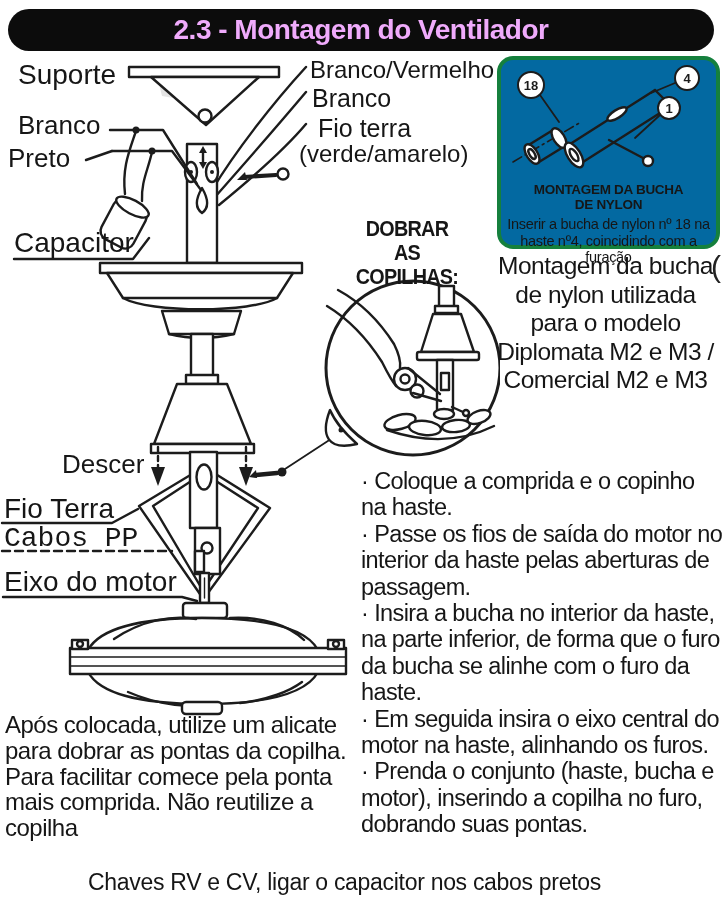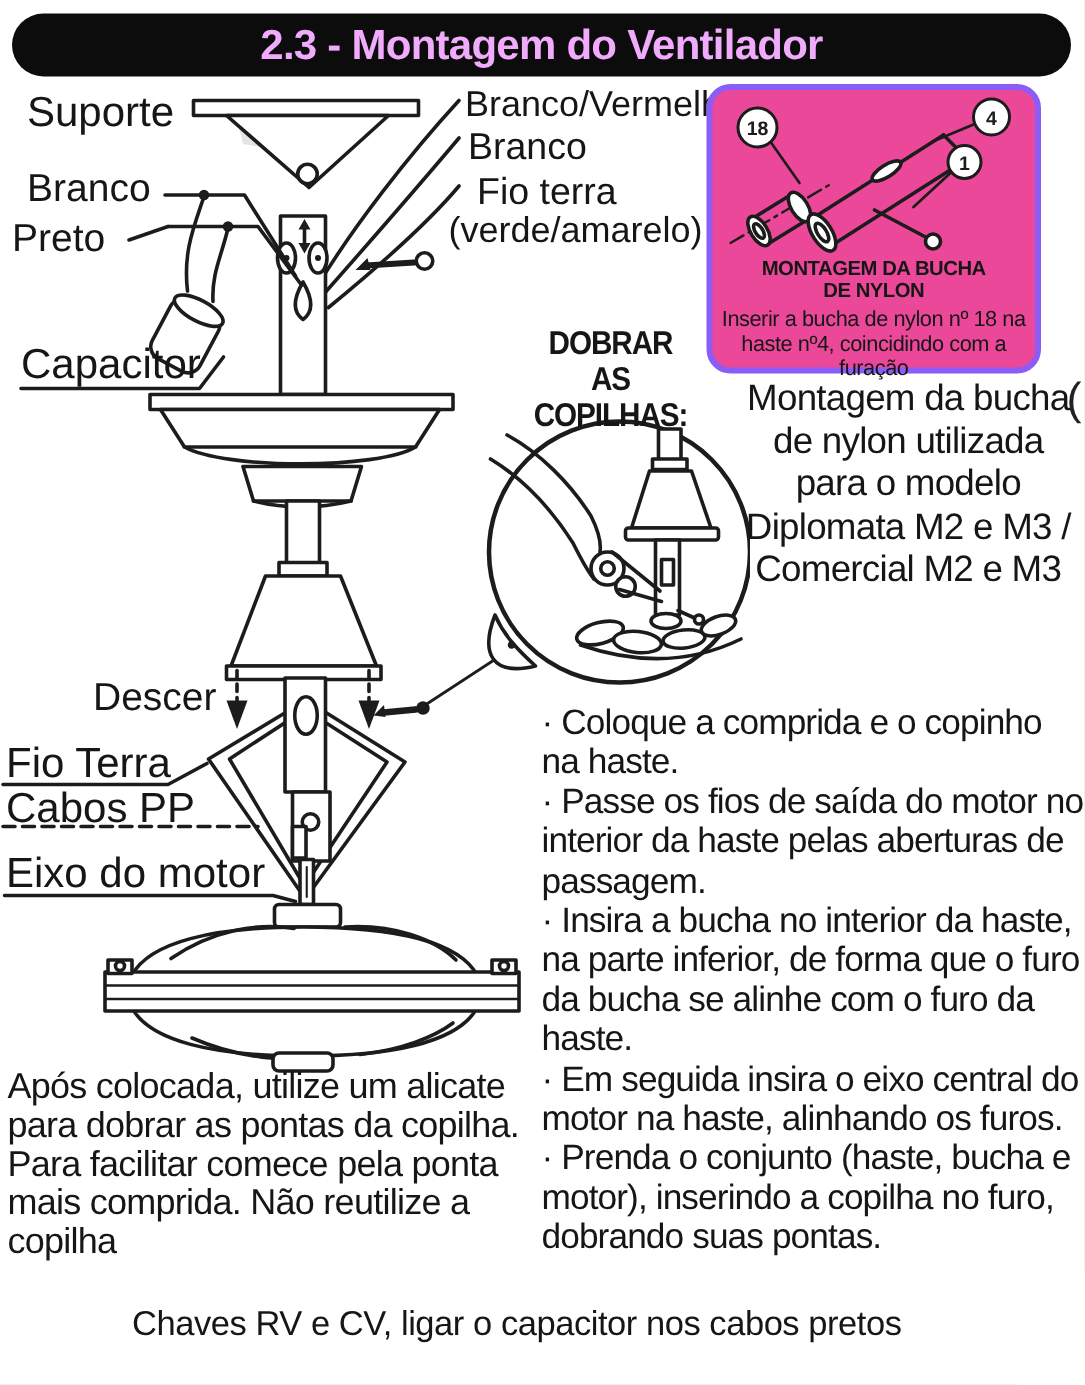--- a/index.html
+++ b/index.html
@@ -24,28 +24,28 @@
   .lbl-25{font-size:25px;}
   .lbl-24{font-size:24px;}
   .lbl-31{font-size:26px;}
   .dobrar{
     position:absolute;left:346px;top:217px;width:122px;text-align:center;
     font-weight:bold;font-size:22px;line-height:24px;letter-spacing:-0.8px;
     transform:scaleX(.9);transform-origin:50% 0;
   }
   
   .inset-box{
-    position:absolute;left:471px;top:56px;width:211px;height:183px;
-    border:4px solid #8b5cf6;border-radius:16px;background:#ec4899;
+    position:absolute;left:497px;top:56px;width:211px;height:183px;
+    border:4px solid #15803d;border-radius:16px;background:#0369a1;
     padding:2px 2px 0 2px;
   }
   .inset-box svg{display:block;margin:0 auto;}
   .inset-title{
     text-align:center;font-weight:bold;font-size:13.5px;line-height:15px;
-    letter-spacing:-0.3px;margin-top:1px;
+    letter-spacing:-0.3px;margin-top:12px;
   }
   .inset-body{
     text-align:center;font-size:14.5px;line-height:16.5px;letter-spacing:-0.3px;
     margin-top:4px;padding:0 2px;
   }
   
   .side-note{
     position:absolute;left:489px;top:252px;width:233px;
     text-align:center;font-size:24.5px;line-height:28.5px;letter-spacing:-0.5px;
   }
@@ -233,21 +233,21 @@
   <div class="lbl lbl-24" style="left:310px;top:57px;">Branco/Vermelho</div>
   <div class="lbl lbl-25" style="left:312px;top:85px;">Branco</div>
   <div class="lbl lbl-25" style="left:318px;top:115px;">Fio terra</div>
   <div class="lbl lbl-24" style="left:299px;top:141px;">(verde/amarelo)</div>
   <div class="dobrar">
     <div>DOBRAR AS</div>
     <div>COPILHAS:</div>
   </div>
   <div class="lbl lbl-31" style="left:62px;top:451px;">Descer</div>
   <div class="lbl lbl-28" style="left:4px;top:494px;">Fio Terra</div>
-  <div class="lbl lbl-28" style="left:4px;top:524px;">Cabos PP</div>
+  <div class="lbl lbl-28" style="left:4px;top:524px;font-family:Liberation Mono, monospace;">Cabos PP</div>
   <div class="lbl lbl-28" style="left:4px;top:567px;">Eixo do motor</div>
 
   <div class="inset-box">
     <svg width="203" height="108" viewBox="0 0 203 108">
       <line class="ink" style="stroke-width:1.6" stroke-dasharray="10,4,2,4" x1="6" y1="100" x2="74" y2="60"></line>
 
       <g>
         <line class="ink" x1="20" y1="84" x2="46" y2="68"></line>
         <line class="ink" x1="32" y1="100" x2="58" y2="84"></line>
         <ellipse class="inkw" transform="rotate(-32 25 92)" cx="25" cy="92" rx="5.5" ry="11"></ellipse>

